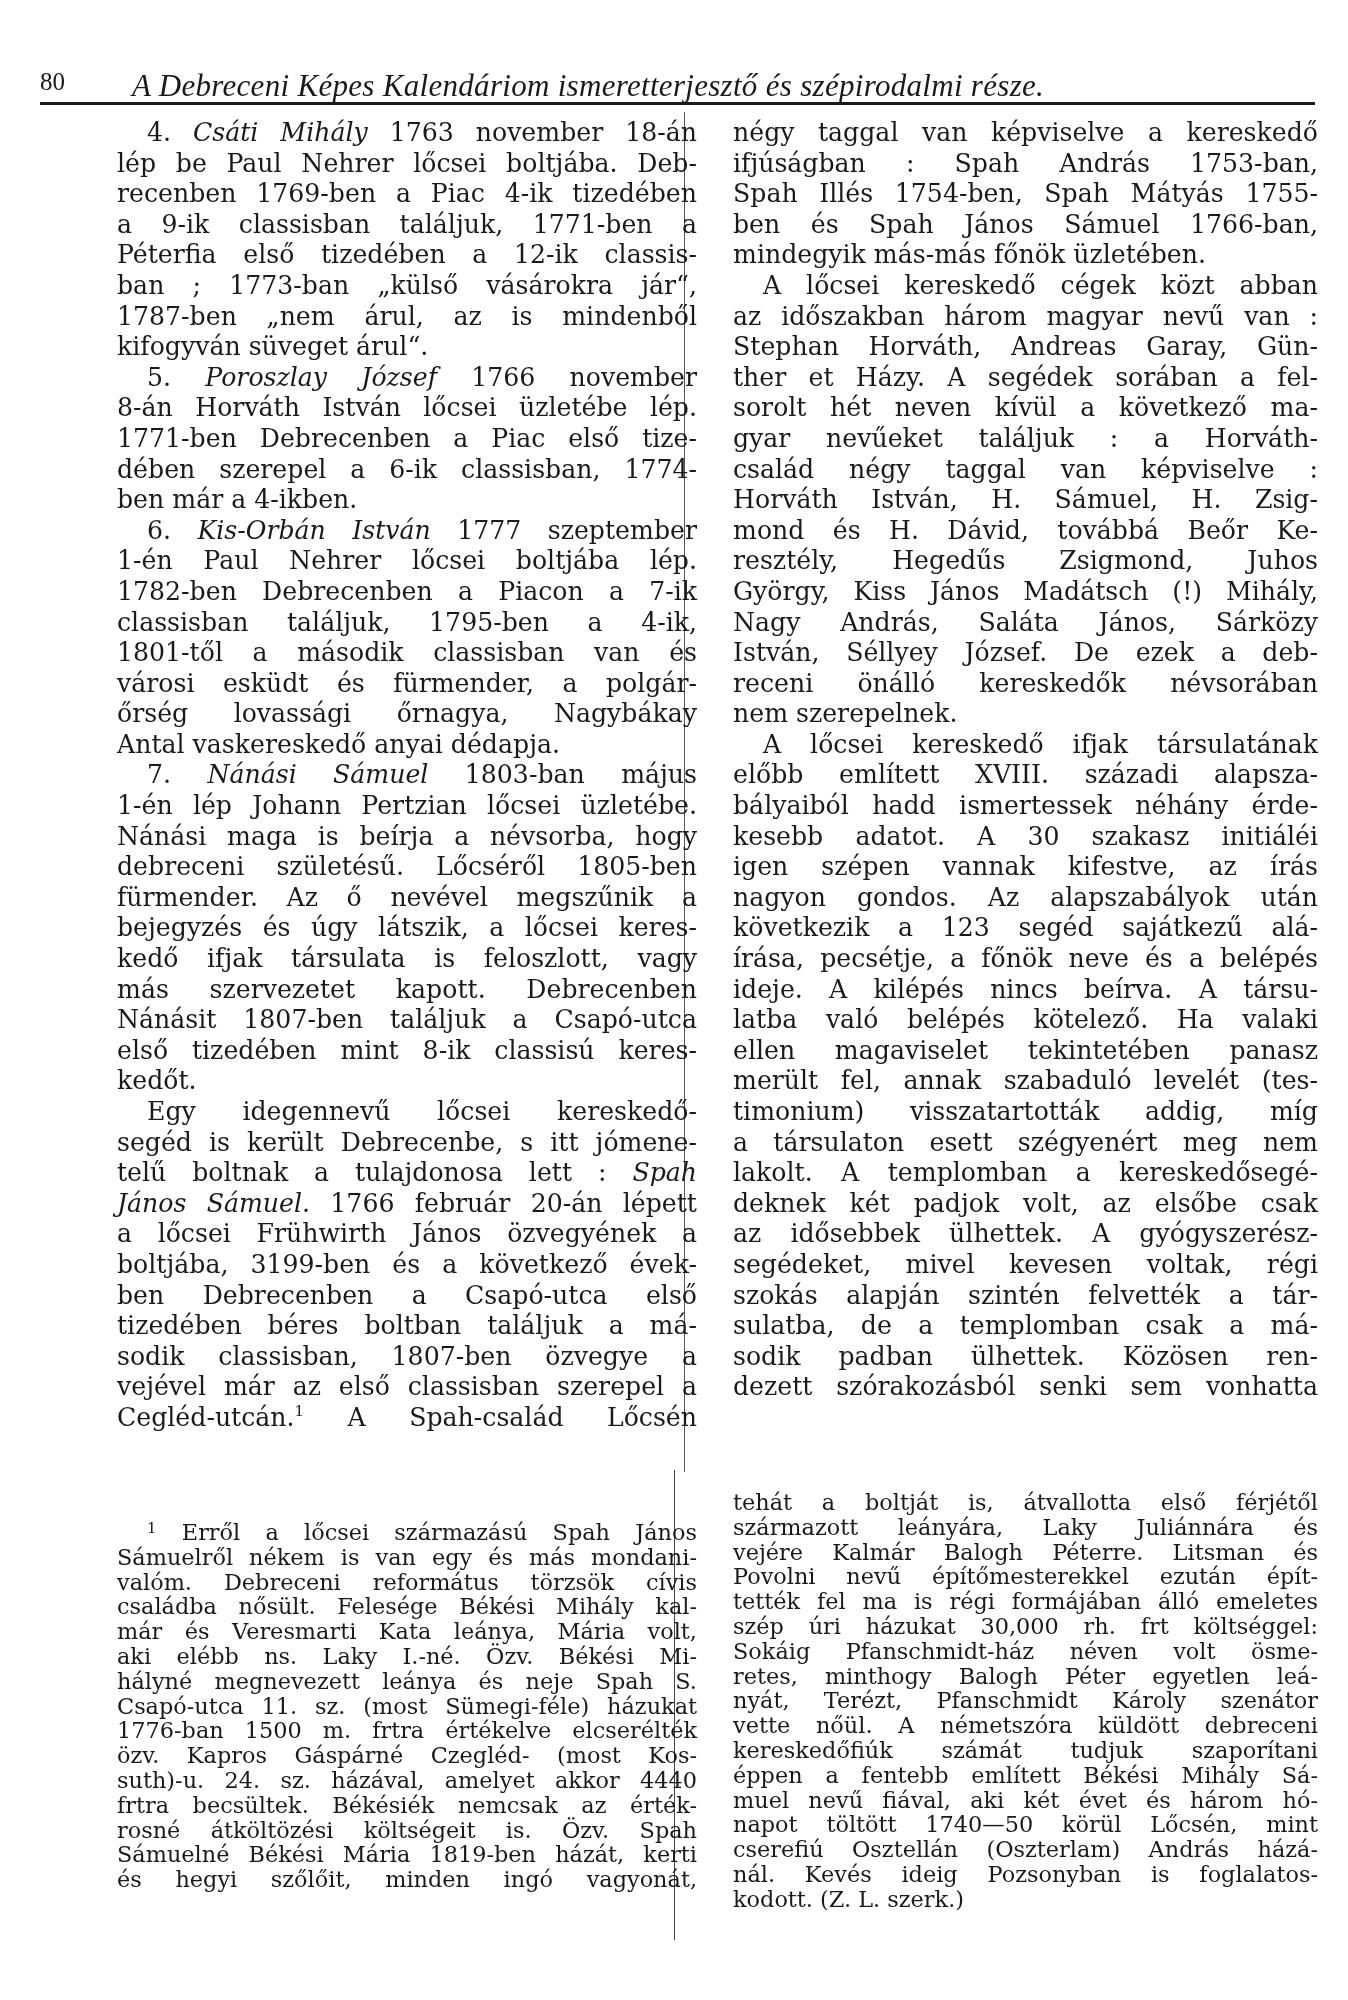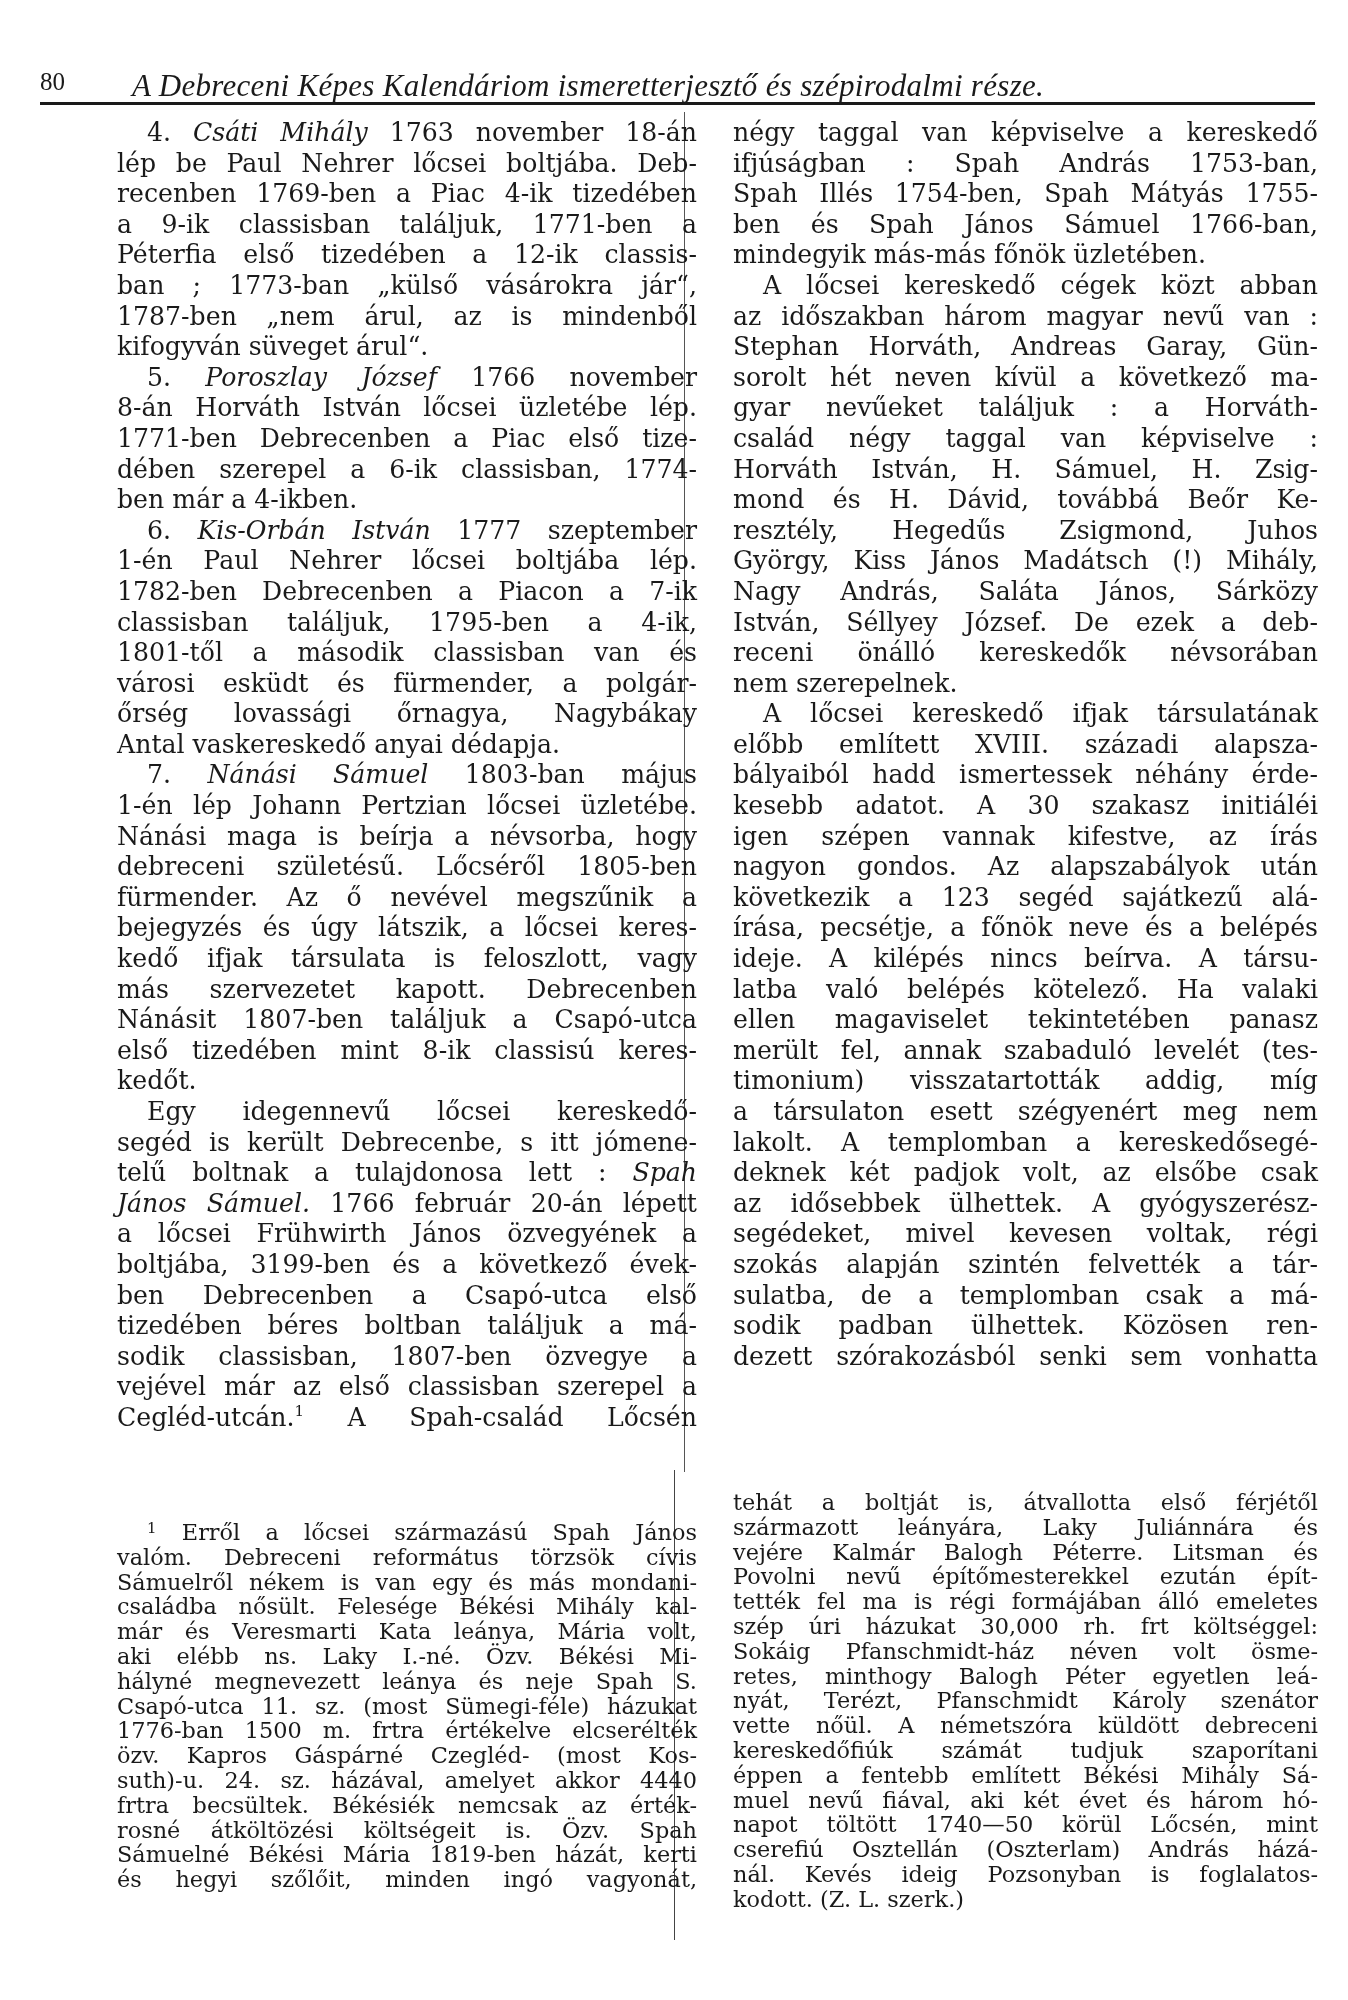--- a/index.html
+++ b/index.html
@@ -82,20 +82,21 @@
   </div>
 <div class="col right-col">
     <span class="line"><span>négy taggal van képviselve a kereskedő</span></span>
     <span class="line"><span>ifjúságban : Spah András 1753-ban,</span></span>
     <span class="line"><span>Spah Illés 1754-ben, Spah Mátyás 1755-</span></span>
     <span class="line"><span>ben és Spah János Sámuel 1766-ban,</span></span>
     <span class="line last"><span>mindegyik más-más főnök üzletében.</span></span>
     <span class="line indent"><span>A lőcsei kereskedő cégek közt abban</span></span>
     <span class="line"><span>az időszakban három magyar nevű van :</span></span>
     <span class="line"><span>Stephan Horváth, Andreas Garay, Gün-</span></span>
+    <span class="line"><span>ther et Házy. A segédek sorában a fel-</span></span>
     <span class="line"><span>sorolt hét neven kívül a következő ma-</span></span>
     <span class="line"><span>gyar nevűeket találjuk : a Horváth-</span></span>
     <span class="line"><span>család négy taggal van képviselve :</span></span>
     <span class="line"><span>Horváth István, H. Sámuel, H. Zsig-</span></span>
     <span class="line"><span>mond és H. Dávid, továbbá Beőr Ke-</span></span>
     <span class="line"><span>resztély, Hegedűs Zsigmond, Juhos</span></span>
     <span class="line"><span>György, Kiss János Madátsch (!) Mihály,</span></span>
     <span class="line"><span>Nagy András, Saláta János, Sárközy</span></span>
     <span class="line"><span>István, Séllyey József. De ezek a deb-</span></span>
     <span class="line"><span>receni önálló kereskedők névsorában</span></span>
@@ -118,22 +119,22 @@
     <span class="line"><span>deknek két padjok volt, az elsőbe csak</span></span>
     <span class="line"><span>az idősebbek ülhettek. A gyógyszerész-</span></span>
     <span class="line"><span>segédeket, mivel kevesen voltak, régi</span></span>
     <span class="line"><span>szokás alapján szintén felvették a tár-</span></span>
     <span class="line"><span>sulatba, de a templomban csak a má-</span></span>
     <span class="line"><span>sodik padban ülhettek. Közösen ren-</span></span>
     <span class="line"><span>dezett szórakozásból senki sem vonhatta</span></span>
   </div>
 <div class="col fn-col left-fn">
     <span class="line indent"><sup>1</sup><span> Erről a lőcsei származású Spah János</span></span>
+    <span class="line"><span>Sámuelről nékem is van egy és más mondani-</span></span>
     <span class="line"><span>valóm. Debreceni református törzsök cívis</span></span>
-    <span class="line"><span>Sámuelről nékem is van egy és más mondani-</span></span>
     <span class="line"><span>családba nősült. Felesége Békési Mihály kal-</span></span>
     <span class="line"><span>már és Veresmarti Kata leánya, Mária volt,</span></span>
     <span class="line"><span>aki elébb ns. Laky I.-né. Özv. Békési Mi-</span></span>
     <span class="line"><span>hályné megnevezett leánya és neje Spah S.</span></span>
     <span class="line"><span>Csapó-utca 11. sz. (most Sümegi-féle) házukat</span></span>
     <span class="line"><span>1776-ban 1500 m. frtra értékelve elcserélték</span></span>
     <span class="line"><span>özv. Kapros Gáspárné Czegléd- (most Kos-</span></span>
     <span class="line"><span>suth)-u. 24. sz. házával, amelyet akkor 4440</span></span>
     <span class="line"><span>frtra becsültek. Békésiék nemcsak az érték-</span></span>
     <span class="line"><span>rosné átköltözési költségeit is. Özv. Spah</span></span>

